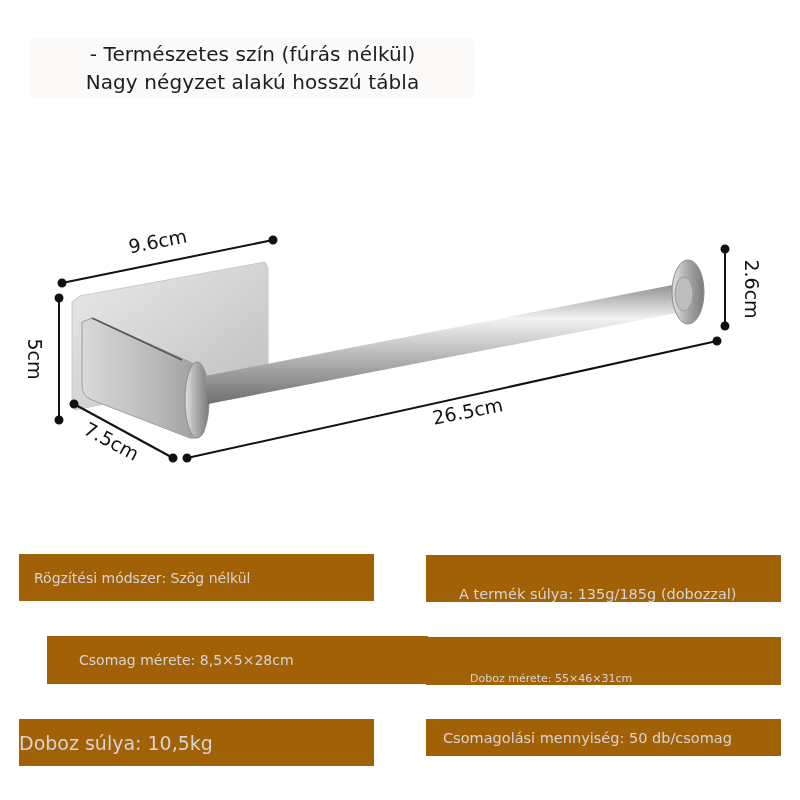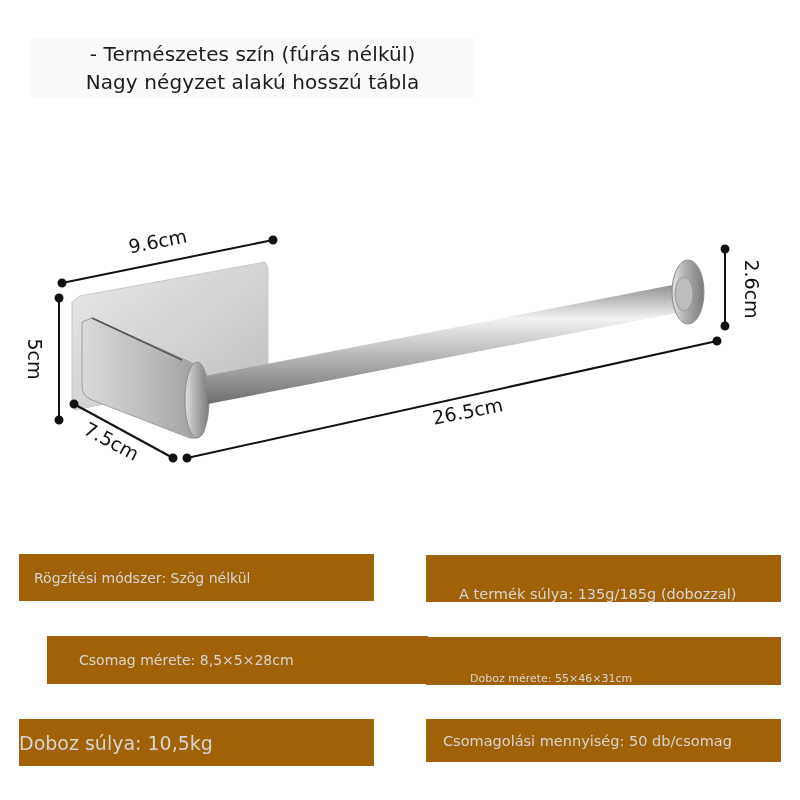--- a/index.html
+++ b/index.html
@@ -115,15 +115,15 @@
 </div>
 <div class="info-box" style="left:19px; top:636px; width:381px; height:48px; padding-left:32px; font-size:14px;margin-left:28px;">
   <span>Csomag mérete: 8,5×5×28cm</span>
 </div>
 <div class="info-box" style="left:426px; top:637px; width:355px; height:48px; padding-left:44px; font-size:11px;align-items:flex-end;">
   <span>Doboz mérete: 55×46×31cm</span>
 </div>
 <div class="info-box" style="left:19px; top:719px; width:355px; height:47px; font-size:19px;">
   <span>Doboz súlya: 10,5kg</span>
 </div>
-<div class="info-box" style="left:426px; top:719px; width:355px; height:43px; padding-left:17px; font-size:14.5px;">
+<div class="info-box" style="left:426px; top:719px; width:355px; height:37px; padding-left:17px; font-size:14.5px;">
   <span>Csomagolási mennyiség: 50 db/csomag</span>
 </div>
 
 </body></html>

